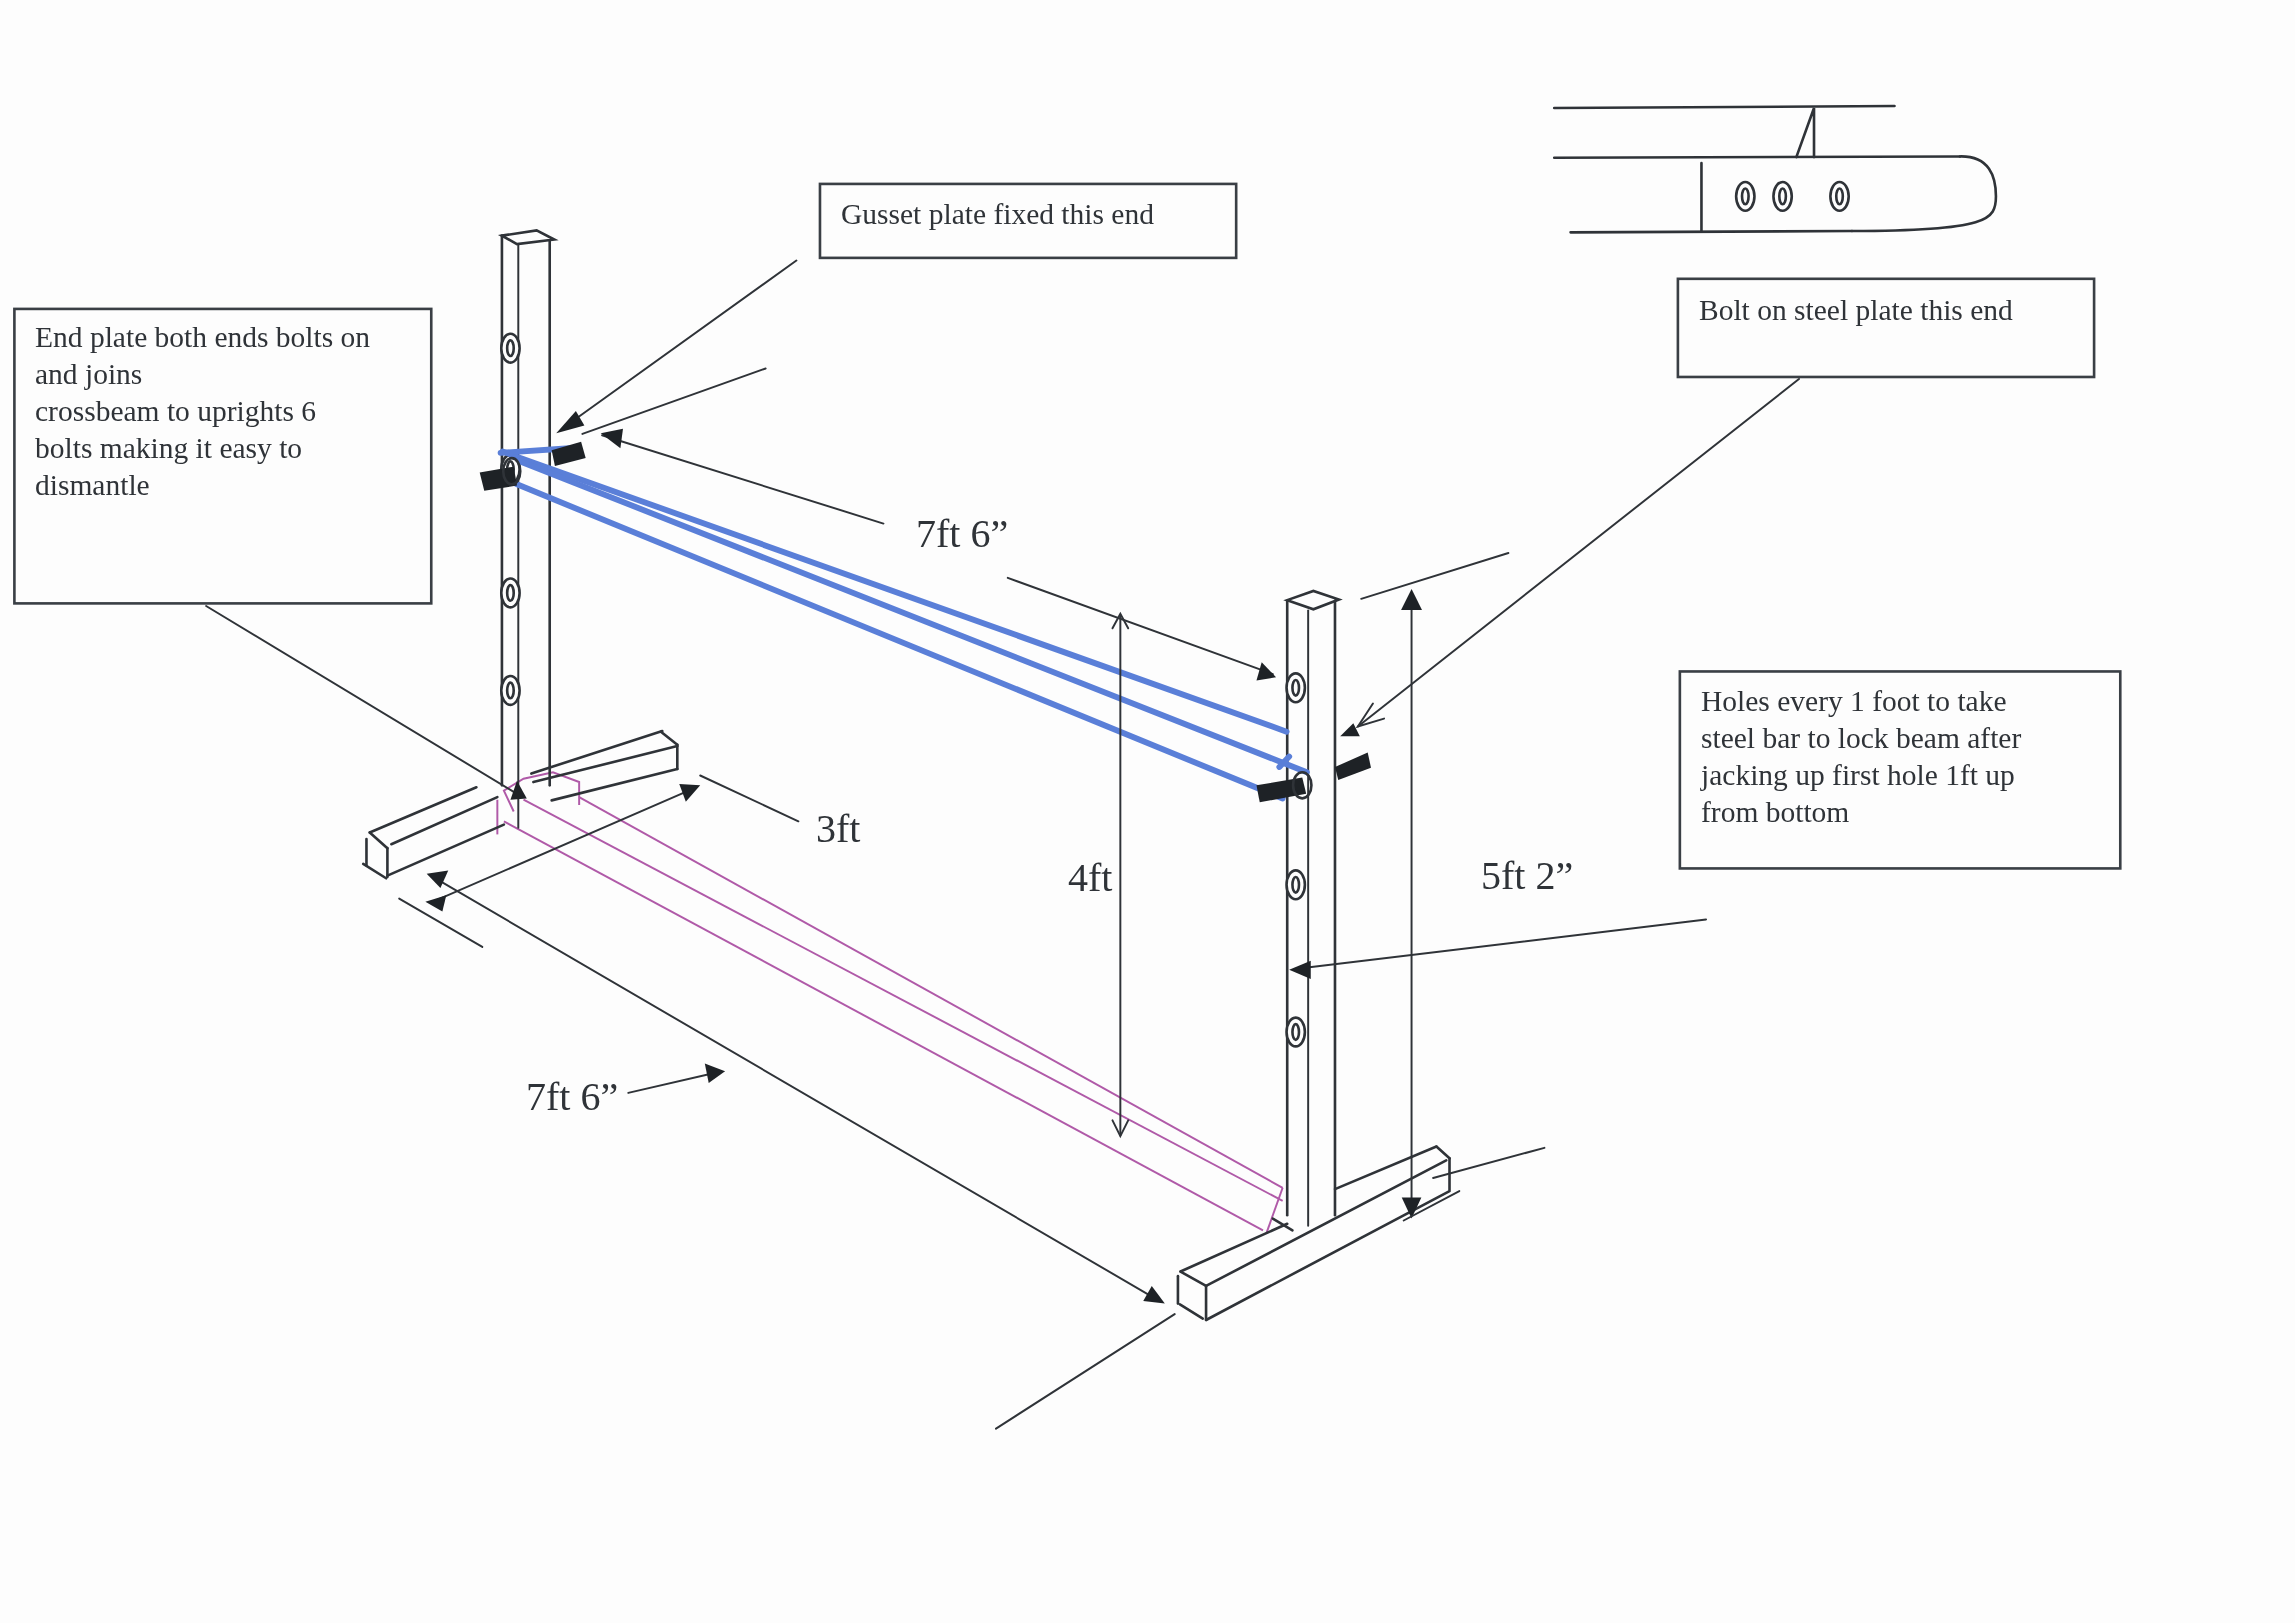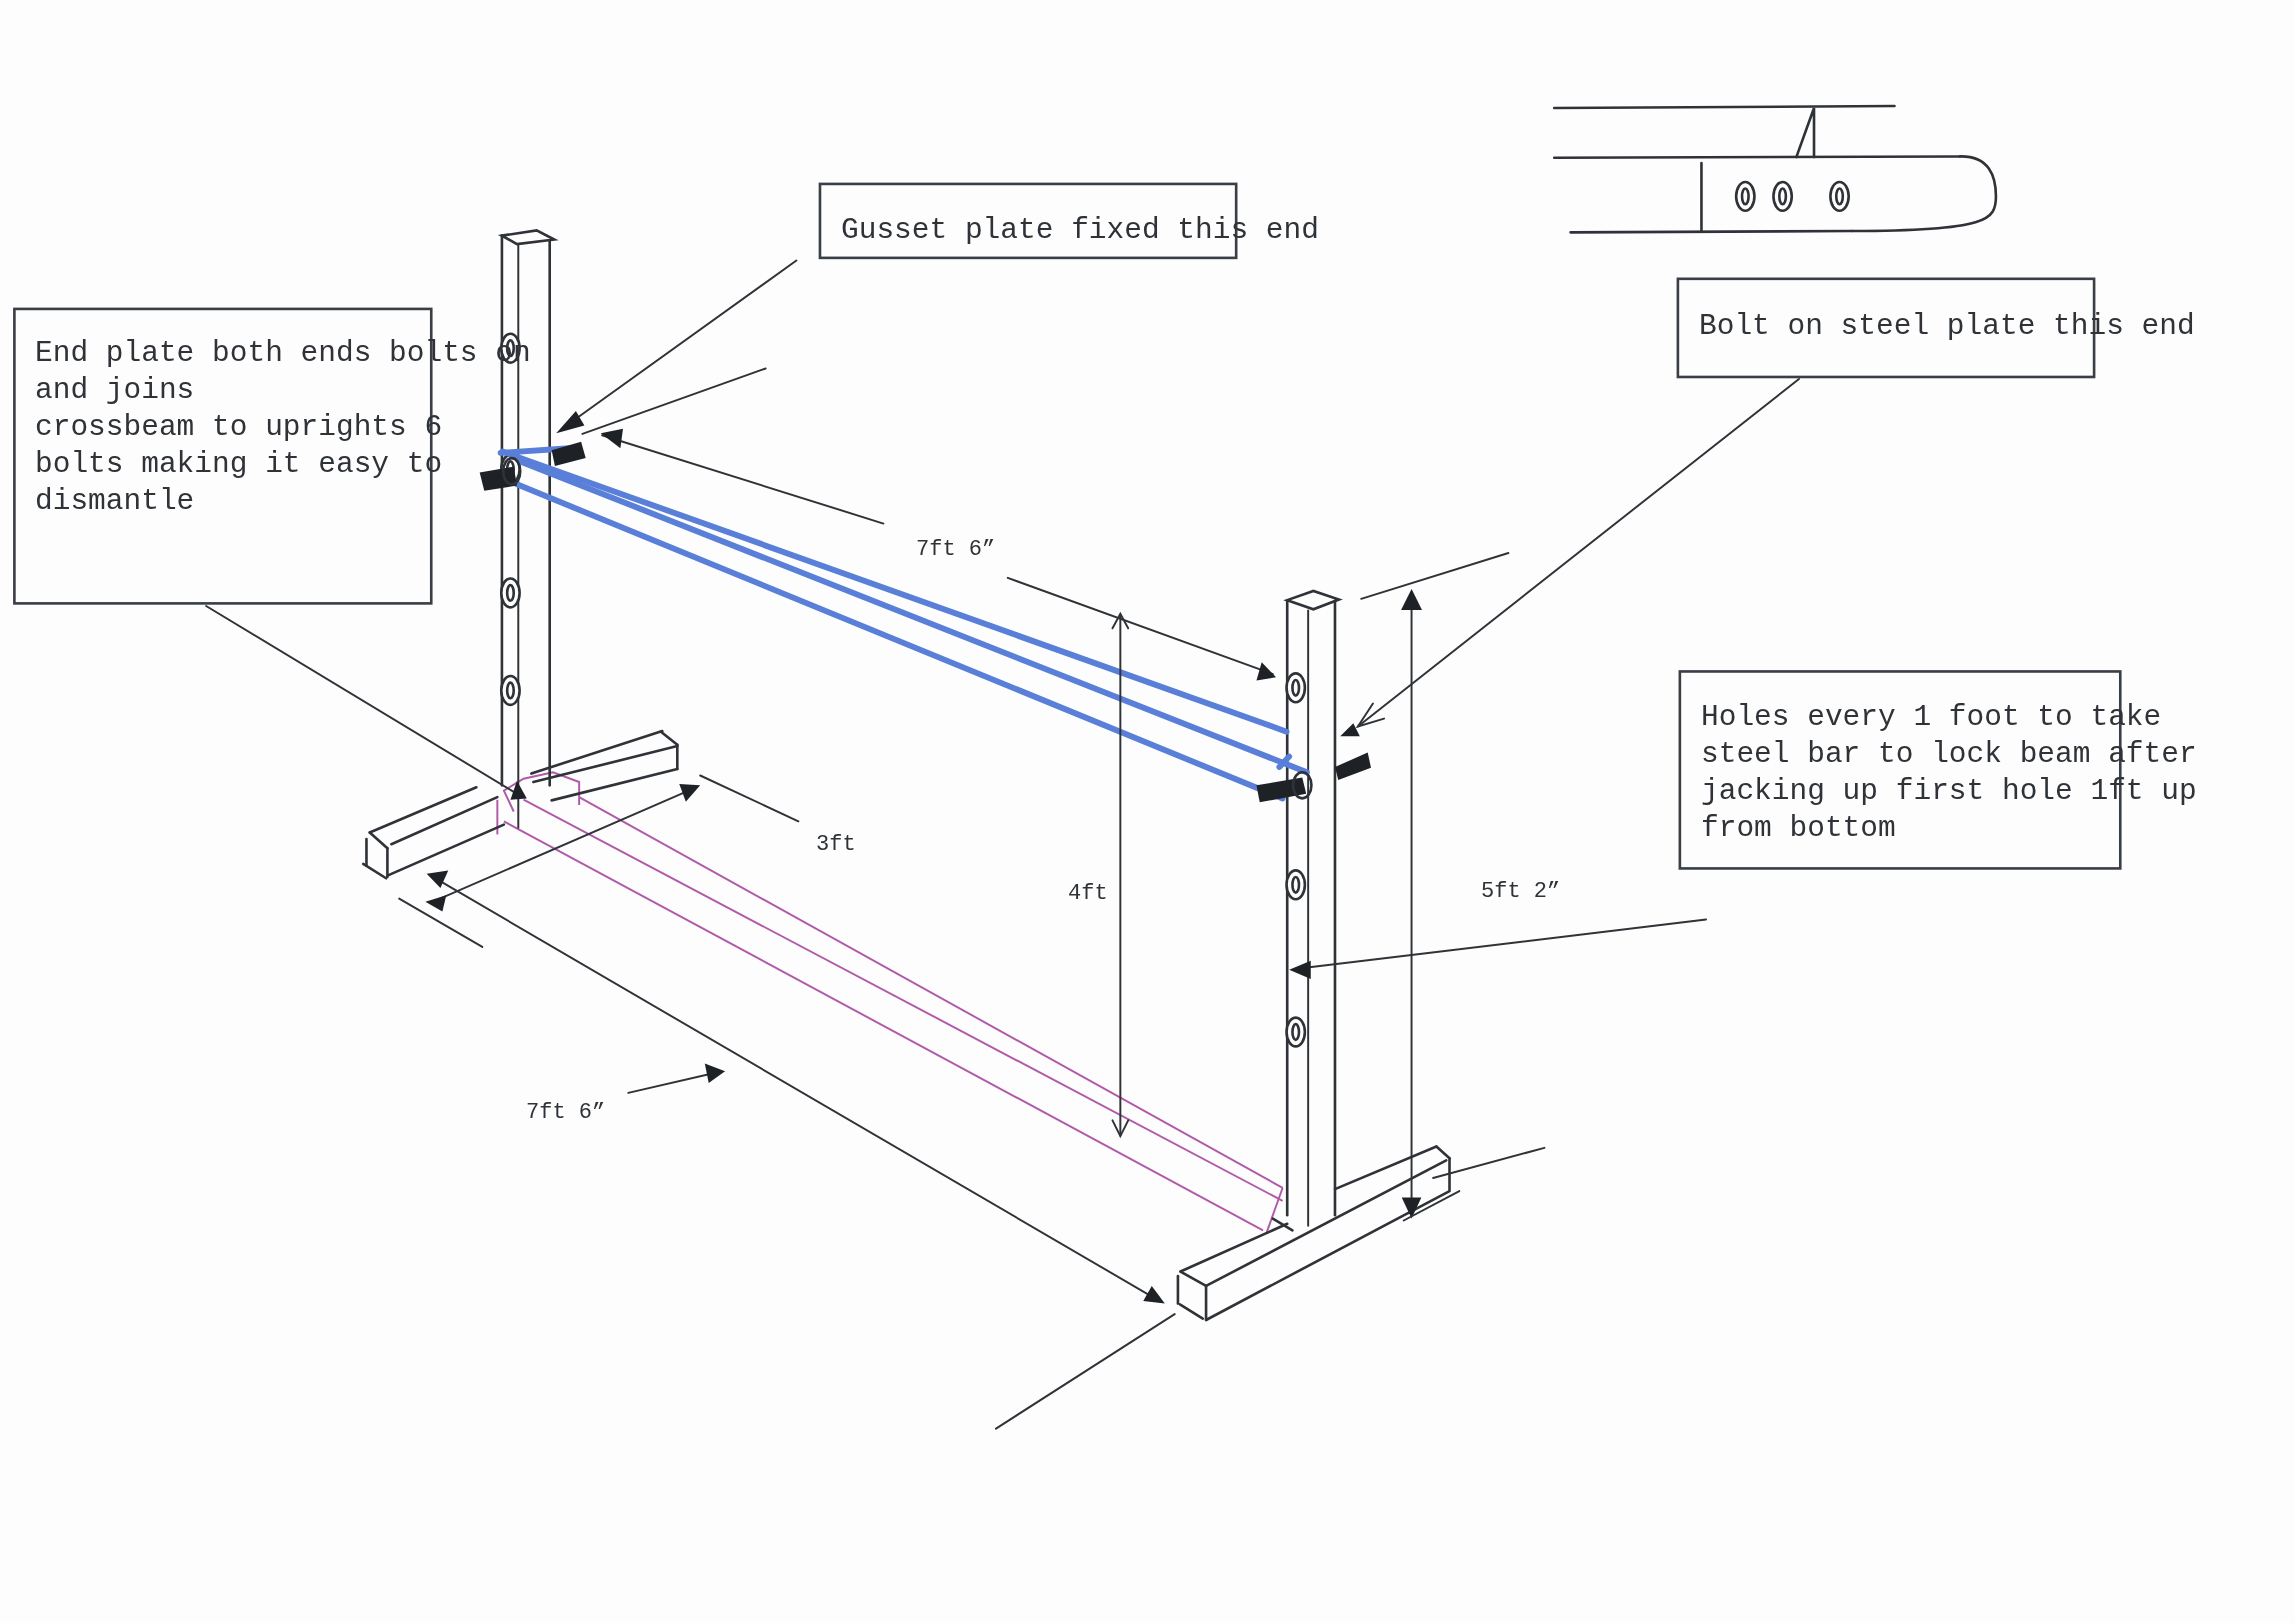--- a/index.html
+++ b/index.html
@@ -8,27 +8,26 @@
     .ink { stroke: #2f3338; stroke-width: 4; fill: none; stroke-linecap: round; }
     .ink-thin { stroke: #2f3338; stroke-width: 3; fill: none; stroke-linecap: round; }
     .beam { stroke: #5a7fd8; stroke-width: 9; fill: none; stroke-linecap: round; }
     .base-guide { stroke: #b05aa8; stroke-width: 3; fill: none; }
     .solid { fill: #1e2226; stroke: none; }
     .hole-outer { stroke: #2f3338; stroke-width: 4; fill: #fdfdfd; }
     .hole-inner { stroke: #2f3338; stroke-width: 4; fill: none; }
     .callout-box { stroke: #3a3f45; stroke-width: 4; fill: #fdfdfd; }
     .callout-text, .dim-text {
       position: absolute;
-      font-family: Liberation Mono, monospace;
+      font-family: Liberation Serif, serif;
       color: #2f3338;
       white-space: pre-line;
-      margin-top: 16px;
     }
     .callout-text { font-size: 29.5px; line-height: 37px; }
-    .dim-text { font-size: 22px; line-height: 33px; }
+    .dim-text { font-size: 40px; line-height: 33px; }
   </style>
 </head>
 <body>
 
 <svg id="canvas" width="2295" height="1623" viewBox="0 0 3507 2480">
 
   <g>
     <line class="ink" x1="2375" y1="165" x2="2895" y2="162"></line>
     <line class="ink" x1="2375" y1="241" x2="2995" y2="239"></line>
     <line class="ink" x1="2400" y1="355" x2="2830" y2="353"></line>

